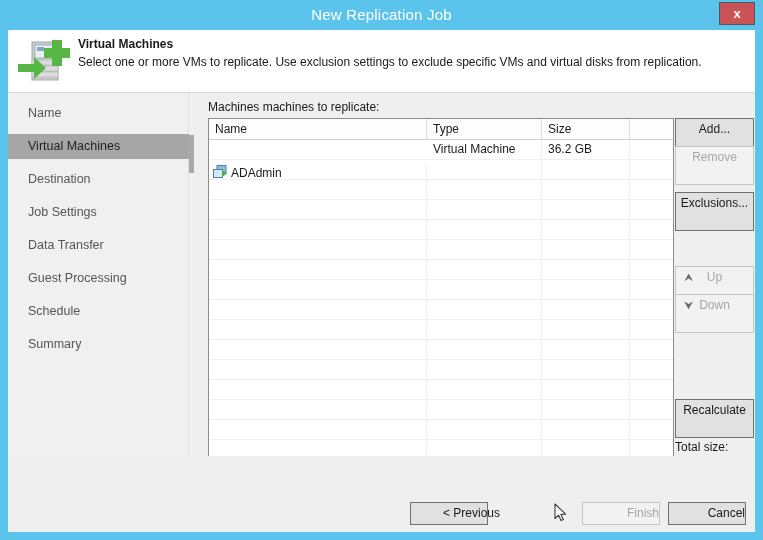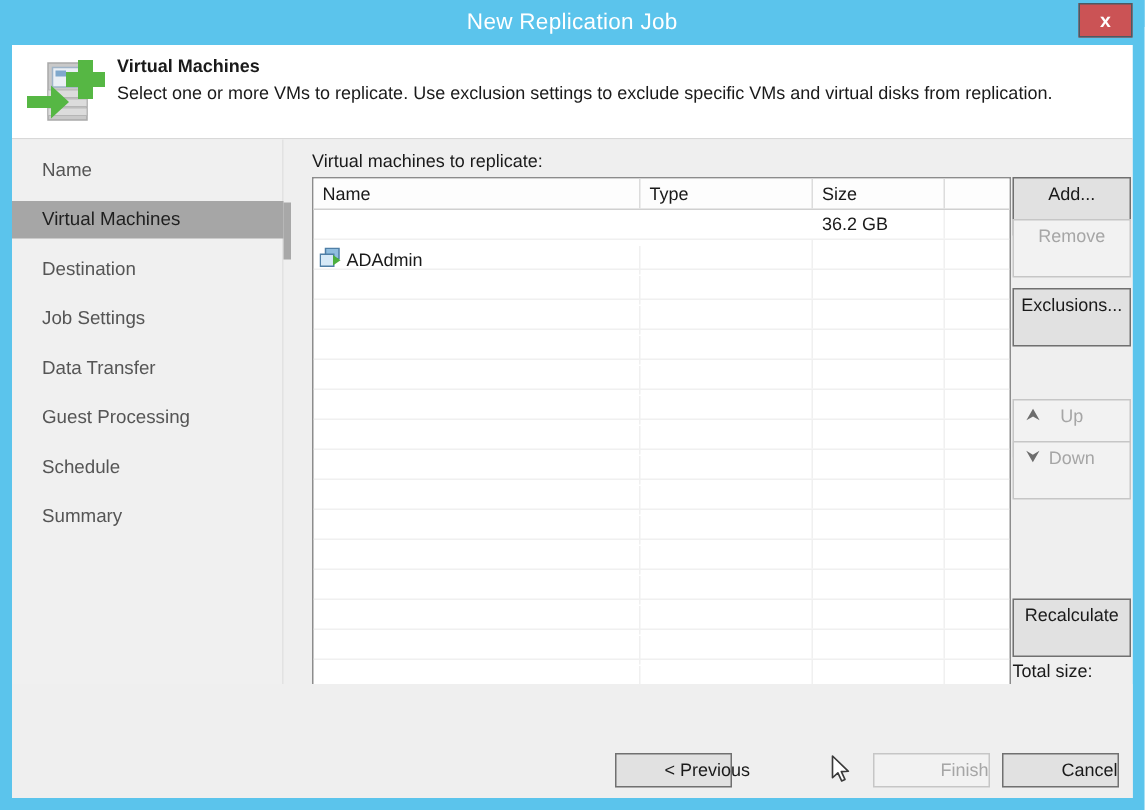--- a/index.html
+++ b/index.html
@@ -377,40 +377,41 @@
         <div class="side-item" id="side-3" style="top:107px">Job Settings</div>
         <div class="side-item" id="side-5" style="top:173px">Guest Processing</div>
         <div class="side-item" id="side-6" style="top:206px">Schedule</div>
         <div class="side-item" id="side-7" style="top:239px">Summary</div>
       </div>
       <div class="splitter"></div>
       <div class="sidebar-divider"></div>
 
       <div class="main">
 
-        <div class="pane-label">Virtual machines to replicate:</div>
+        <div class="pane-label">Machines machines to replicate:</div>
 
         <div class="table-wrap">
           <div class="thead">
             <div class="th c0">Name</div>
             <div class="th c1">Type</div>
             <div class="th c2">Size</div>
             <div class="th c3"></div>
           </div>
 
           <div class="trow">
             <div class="td c0">
               <span class="vm-icon">
                 <svg width="16" height="15" viewBox="0 0 16 15" xmlns="http://www.w3.org/2000/svg">
                   <rect x="4" y="0.5" width="9" height="7" fill="#8fbddf" stroke="#4f7fa6" stroke-width="1"></rect>
                   <rect x="0.5" y="4.5" width="9" height="8" fill="#d6e9f7" stroke="#4f7fa6" stroke-width="1"></rect>
                   <path d="M9 5 l5 3.5 -5 3.5 z" fill="#4caf3d"></path>
                 </svg>
               </span><span>ADAdmin</span>
             </div>
+            <div class="td c1">Virtual Machine</div>
             <div class="td c2">36.2 GB</div>
             <div class="td c3"></div>
           </div>
 
           <div id="empty-rows">
               <div class="trow">
                 <div class="td c0"></div>
                 <div class="td c1"></div>
                 <div class="td c2"></div>
                 <div class="td c3"></div>

